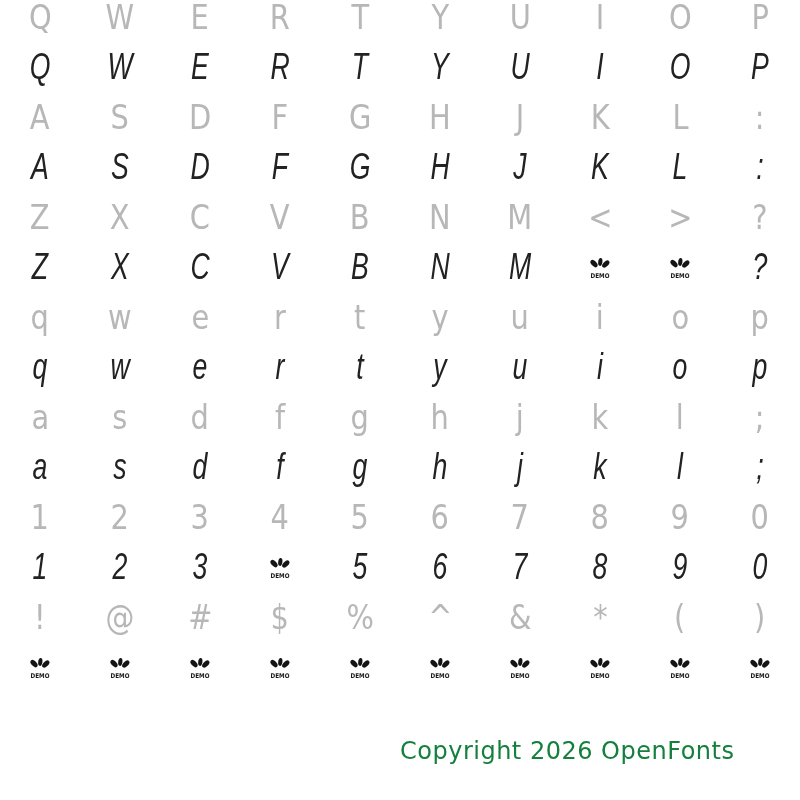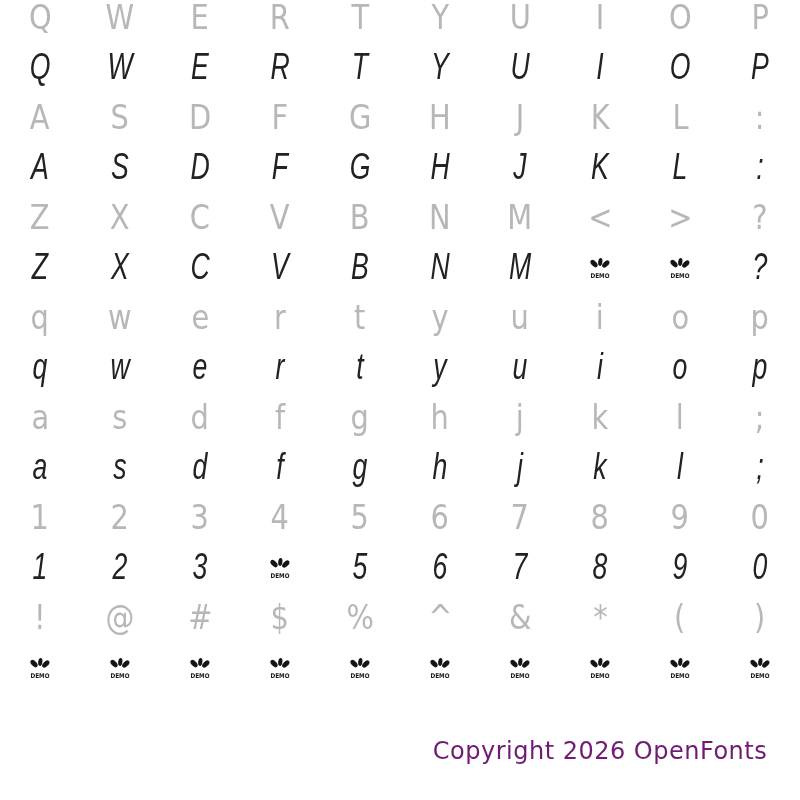--- a/index.html
+++ b/index.html
@@ -25,25 +25,24 @@
     font-size:36px;
     font-weight:400;
     color:#222222;
     display:inline-block;
     transform:scaleX(0.74);
     white-space:pre;
   }
   svg.demo-mark{width:24px;height:25px;display:block;margin-top:2px;}
   .copyright{
     position:absolute;left:400px;top:737px;width:400px;
-    text-align:center;
     font-family:"DejaVu Sans",sans-serif;
     font-size:24px;
     letter-spacing:0.5px;
-    color:#701a75;
+    color:#15803d;
   }
 </style>
 </head>
 <body>
 
 <div class="stage">
   <div class="charmap" id="charmap">
       <div class="row reference">
         <div class="cell">
           <span class="glyph">Q</span>

